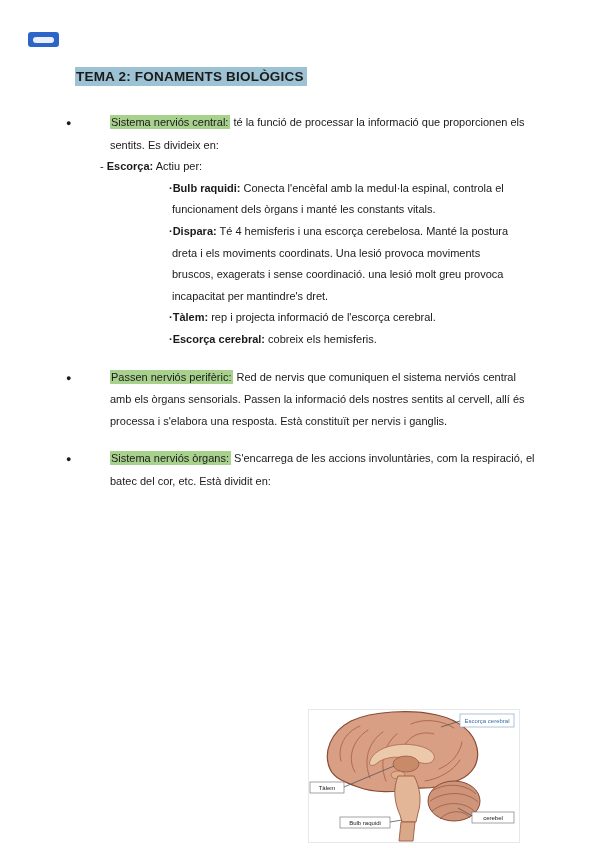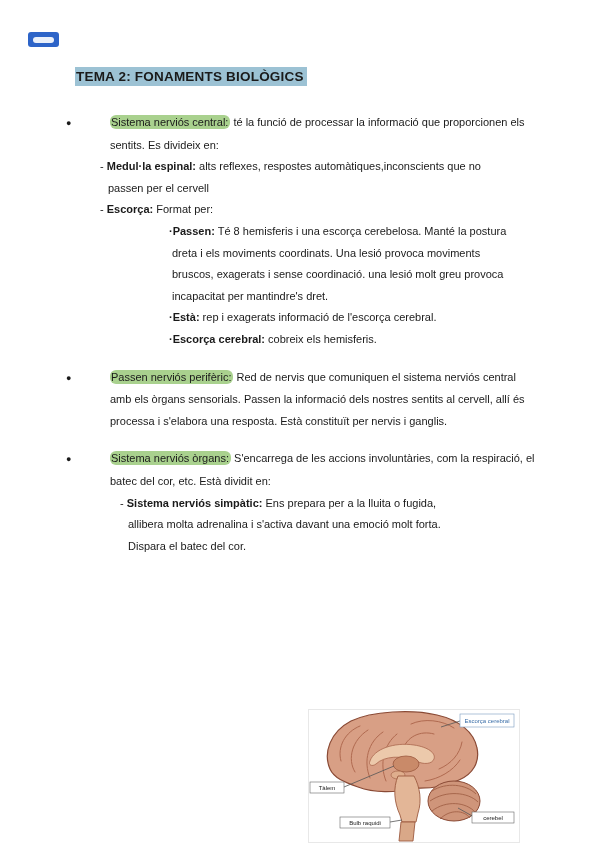--- a/index.html
+++ b/index.html
@@ -30,21 +30,21 @@
     position:absolute; left:75px; top:67px;
     width:462px;
     font-size:11px; line-height:21.6px;
   }
   .title {
     font-size:13.5px; font-weight:700;
     line-height:19px; margin:0 0 24px 0;
     letter-spacing:.2px;
   }
   .hl-blue { background:var(--title-highlight, #9cc2d4); padding:2px 3px 2px 1px; }
-  .hl-green { background:var(--term-highlight, #a9d18e); padding:1px 2px 1px 1px;border-radius:6px; }
+  .hl-green { background:var(--term-highlight, #a9d18e); padding:1px 2px 1px 1px; }
 
   .intro p { margin:0; }
 
   .section { margin-top:16px; }
   .section.first { margin-top:26px; }
 
   .lead { padding-left:35px; text-indent:-22px; }
   .bm { display:inline-block; width:22px; font-size:9px; vertical-align:baseline; }
 
   .sub1 { padding-left:33px; text-indent:-8px; width:433px; }
@@ -67,40 +67,39 @@
   <div class="content">
 
     <h1 class="title"><span class="hl-blue">TEMA 2: FONAMENTS BIOLÒGICS</span></h1>
 
     <div class="intro">
     </div>
 
     <div class="section first">
       <div class="lead"><span class="bm">●</span><span class="hl-green">Sistema nerviós central:</span><span> té la funció de processar la informació que proporcionen els sentits. Es divideix en:</span></div>
 
-      <div class="sub1"><span class="dash">-</span> <b>Medul·la espinal:</b><span> alts reflexes, respostes automàtiques,inconscients que no passen per el cervell</span></div>
 
-      <div class="sub1"><span class="dash">-</span> <b>Escorça:</b><span> Format per:</span></div>
+      <div class="sub1"><span class="dash">-</span> <b>Escorça:</b><span> Actiu per:</span></div>
 
+      <div class="sub2"><b>·Bulb raquidi:</b><span> Conecta l'encèfal amb la medul·la espinal, controla el funcionament dels òrgans i manté les constants vitals.</span></div>
 
-      <div class="sub2"><b>·Passen:</b><span> Té 8 hemisferis i una escorça cerebelosa. Manté la postura dreta i els moviments coordinats. Una lesió provoca moviments bruscos, exagerats i sense coordinació. una lesió molt greu provoca incapacitat per mantindre's dret.</span></div>
+      <div class="sub2"><b>·Dispara:</b><span> Té 4 hemisferis i una escorça cerebelosa. Manté la postura dreta i els moviments coordinats. Una lesió provoca moviments bruscos, exagerats i sense coordinació. una lesió molt greu provoca incapacitat per mantindre's dret.</span></div>
 
-      <div class="sub2"><b>·Està:</b><span> rep i exagerats informació de l'escorça cerebral.</span></div>
+      <div class="sub2"><b>·Tàlem:</b><span> rep i projecta informació de l'escorça cerebral.</span></div>
 
       <div class="sub2"><b>·Escorça cerebral:</b><span> cobreix els hemisferis.</span></div>
     </div>
 
     <div class="section">
       <div class="lead"><span class="bm">●</span><span class="hl-green">Passen nerviós perifèric:</span><span> Red de nervis que comuniquen el sistema nerviós central amb els òrgans sensorials. Passen la informació dels nostres sentits al cervell, allí és processa i s'elabora una resposta. Està constituït per nervis i ganglis.</span></div>
     </div>
 
     <div class="section">
       <div class="lead"><span class="bm">●</span><span class="hl-green">Sistema nerviós òrgans:</span><span> S'encarrega de les accions involuntàries, com la respiració, el batec del cor, etc. Està dividit en:</span></div>
 
-      <div class="sub3"><span class="dash">-</span> <b>Sistema nerviós simpàtic:</b><span> Ens prepara per a la lluita o fugida, allibera molta adrenalina i s'activa davant una emoció molt forta. Dispara el batec del cor.</span></div>
 
     </div>
 
   </div>
 
   <figure class="brain-figure">
     <svg width="212" height="134" viewBox="0 0 212 134">
       <rect x="0.5" y="0.5" width="211" height="133" fill="#ffffff" stroke="#e8e8e8"></rect>
 
       <path fill="#d89f85" stroke="#8a4a35" stroke-width="1.2" d="M 22,60 C 15,44 22,23 43,12 C 64,2 104,0 129,6 C 151,11 166,23 169,39 C 172,53 165,65 151,71 C 138,77 121,80 105,79 C 87,84 66,84 50,78 C 36,73 26,69 22,60 Z"></path>

